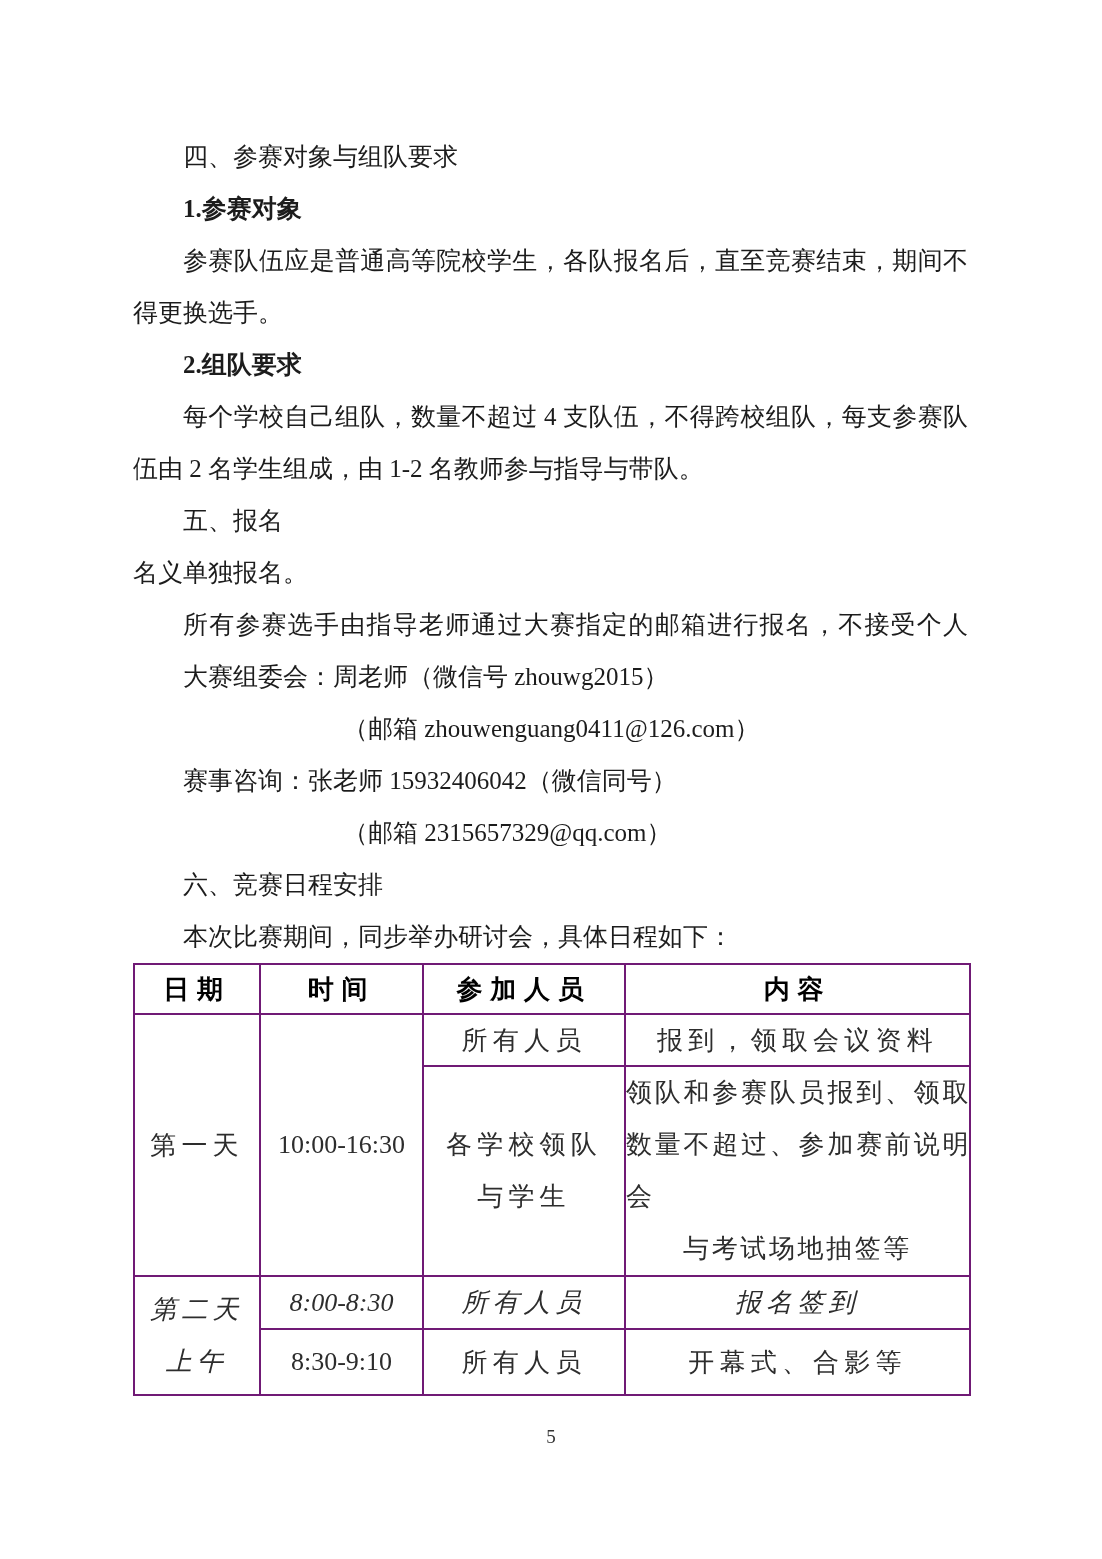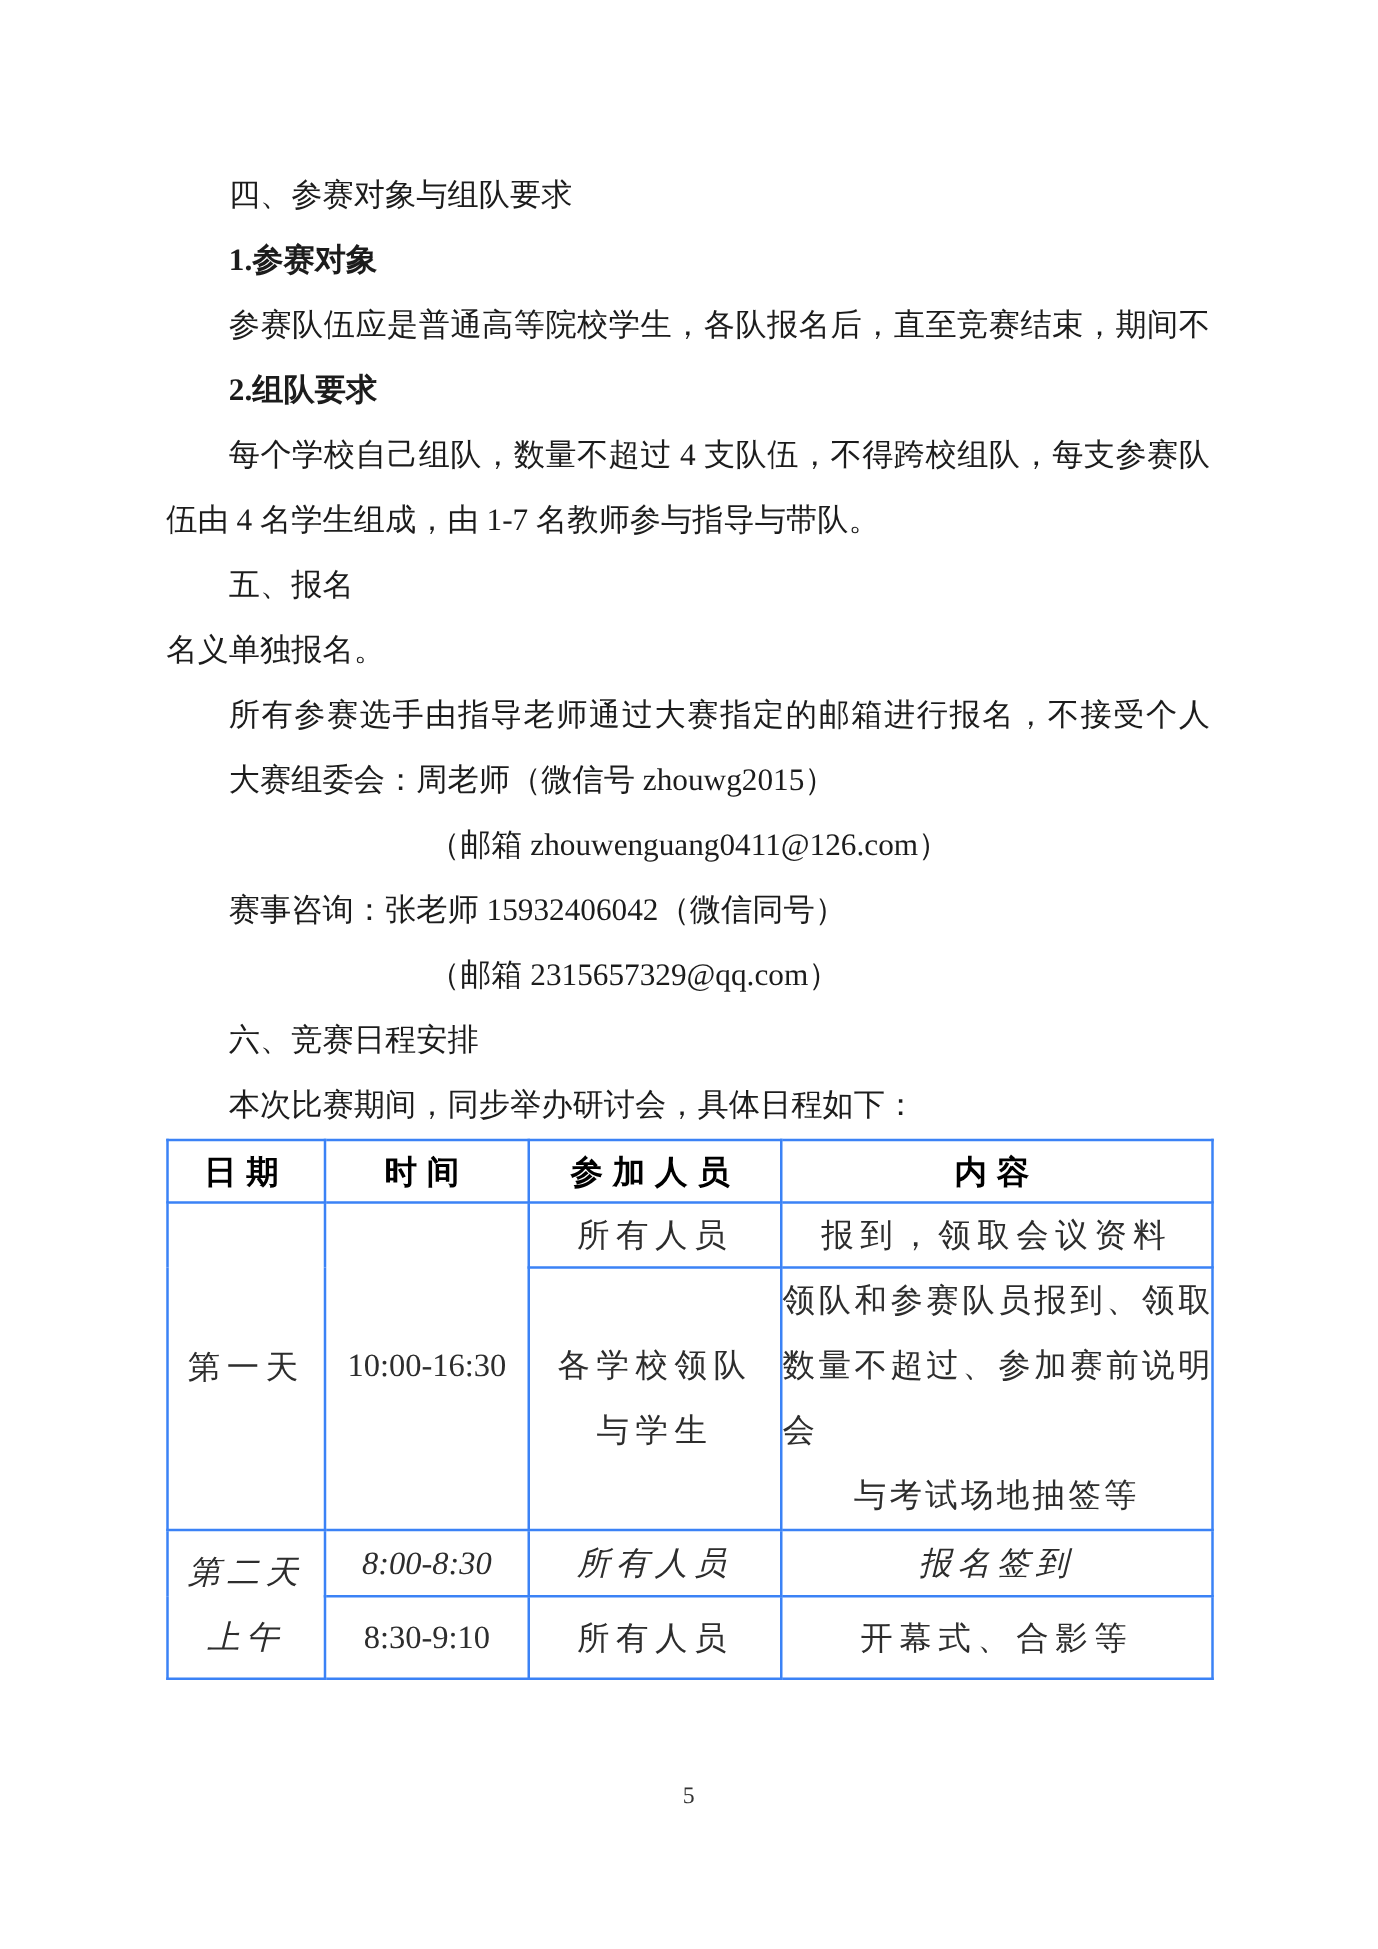--- a/index.html
+++ b/index.html
@@ -38,21 +38,21 @@
 
   
   table.sched {
     border-collapse: collapse;
     table-layout: fixed;
     width: 836px;
     margin: 0;
     font-family: "Liberation Serif", serif;
   }
   table.sched th, table.sched td {
-    border: 2px solid #3b82f6;
+    border: 2px solid #701a75;
     text-align: center;
     vertical-align: middle;
     padding: 0;
     font-size: 26px;
     color: #2d2d2d;
     overflow: hidden;
   }
   table.sched th {
     font-weight: bold;
     color: #000000;
@@ -89,23 +89,24 @@
 </style>
 </head>
 <body>
 
 <div class="page">
   <div class="content">
 
     <div class="ln ind">四、参赛对象与组队要求</div>
     <div class="ln ind b">1.参赛对象</div>
     <div class="ln ind jfull">参赛队伍应是普通高等院校学生，各队报名后，直至竞赛结束，期间不</div>
+    <div class="ln">得更换选手。</div>
     <div class="ln ind b">2.组队要求</div>
     <div class="ln ind jfull">每个学校自己组队，数量不超过 4 支队伍，不得跨校组队，每支参赛队</div>
-    <div class="ln">伍由 4 名学生组成，由 1-7 名教师参与指导与带队。</div>
+    <div class="ln">伍由 2 名学生组成，由 1-2 名教师参与指导与带队。</div>
     <div class="ln ind">五、报名</div>
     <div class="ln">名义单独报名。</div>
     <div class="ln ind jfull">所有参赛选手由指导老师通过大赛指定的邮箱进行报名，不接受个人</div>
     <div class="ln ind">大赛组委会：周老师（微信号 zhouwg2015）</div>
     <div class="ln sub">（邮箱 zhouwenguang0411@126.com）</div>
     <div class="ln ind">赛事咨询：张老师 15932406042（微信同号）</div>
     <div class="ln sub">（邮箱 2315657329@qq.com）</div>
     <div class="ln ind">六、竞赛日程安排</div>
     <div class="ln ind">本次比赛期间，同步举办研讨会，具体日程如下：</div>
 

